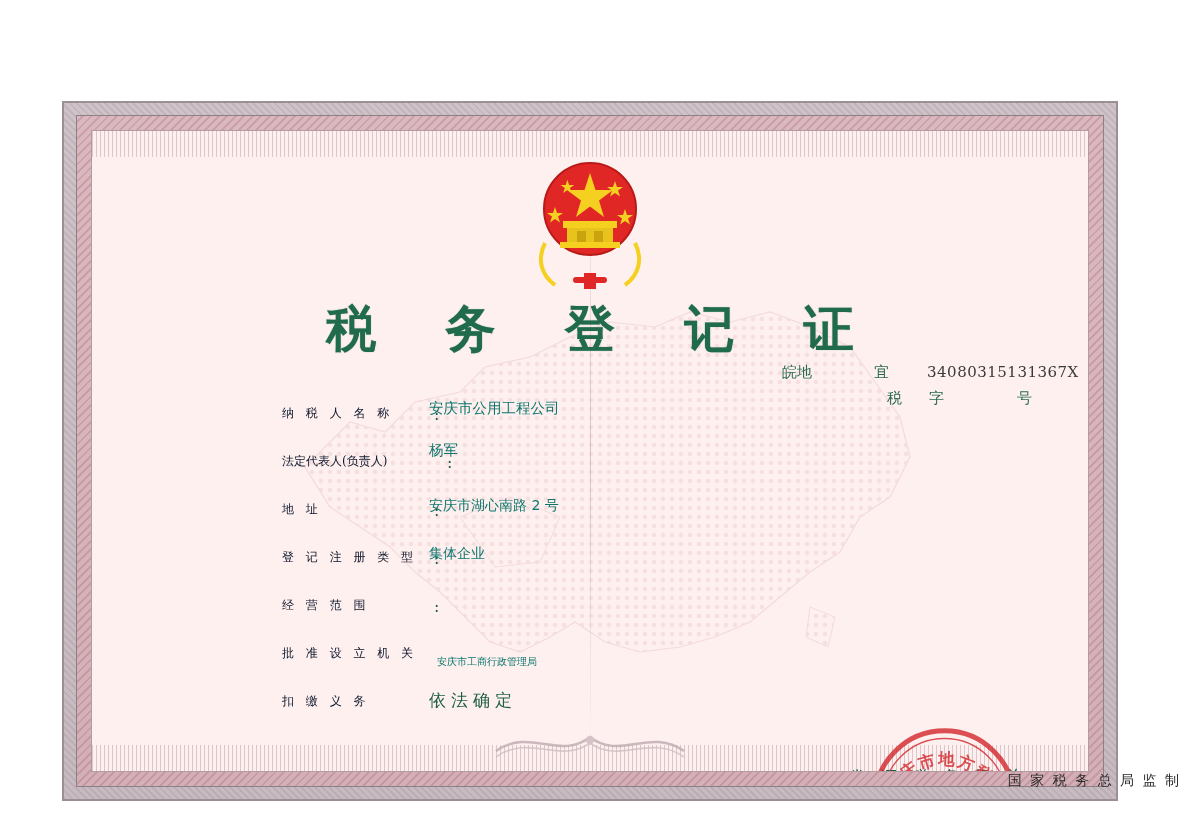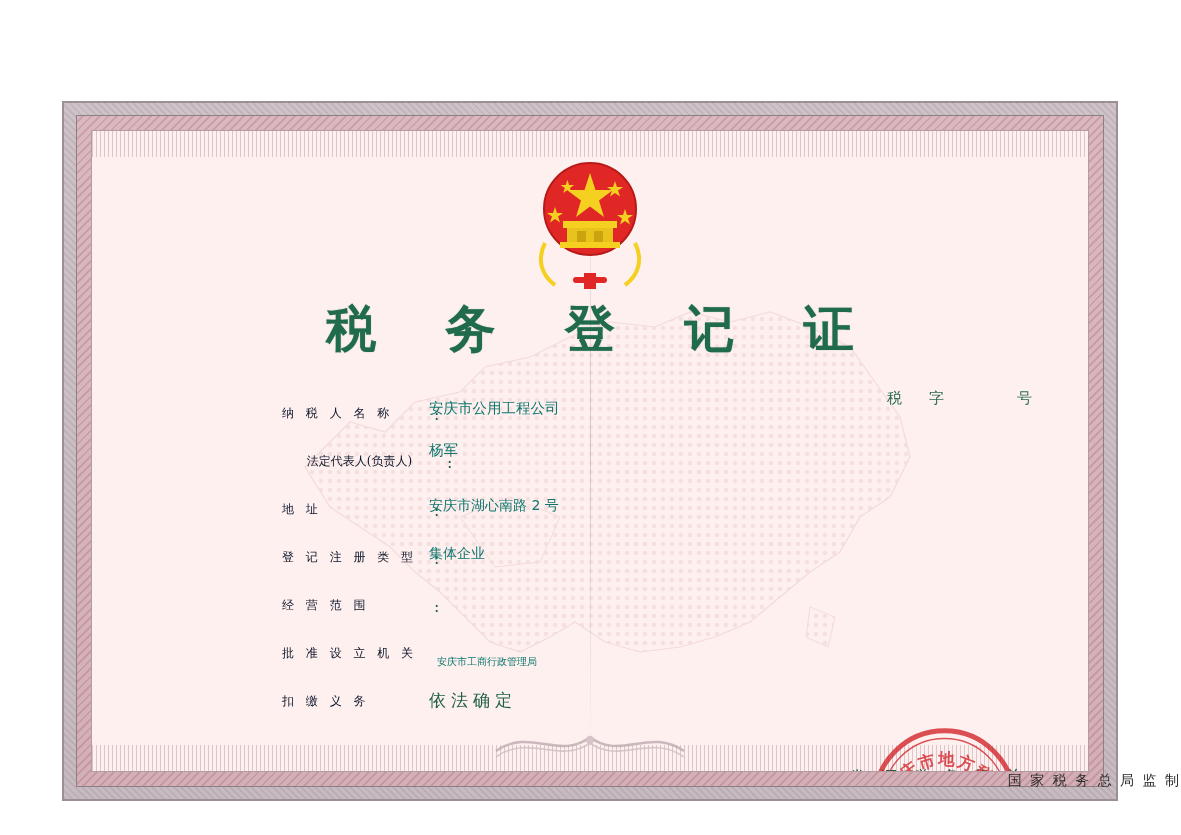--- a/index.html
+++ b/index.html
@@ -80,21 +80,21 @@
   .serial-row2 .t3{position:absolute;left:130px;}
 
   
   .fields{position:absolute;left:190px;top:268px;width:880px;}
   .row{position:relative;height:48px;}
   .label{
     position:absolute;left:0;top:6px;width:155px;
     font-family:"DejaVu Serif",serif;font-size:12px;color:#0f172a;
     letter-spacing:4px;white-space:nowrap;
   }
-  .label.wide{letter-spacing:0;text-align:center;}
+  .label.wide{letter-spacing:0;}
   .colon{
     position:absolute;left:152px;top:6px;
     font-family:"DejaVu Serif",serif;font-size:16px;color:#1f5f43;
   }
   .value{
     position:absolute;left:147px;top:2px;
     font-family:"DejaVu Sans",sans-serif;font-size:14px;color:#0f766e;
     white-space:nowrap;
   }
   .value.green-bold{color:#1f5f43;font-family:"DejaVu Serif",serif;font-size:17px;letter-spacing:5px;text-align:right;}
@@ -180,20 +180,25 @@
           <rect x="45" y="95" width="60" height="6" fill="#f5d020"></rect>
 
           <path d="M30,96 C22,112 26,128 40,138" fill="none" stroke="#f5d020" stroke-width="4"></path>
           <path d="M120,96 C128,112 124,128 110,138" fill="none" stroke="#f5d020" stroke-width="4"></path>
           <rect x="58" y="130" width="34" height="6" rx="3" fill="#e02726"></rect>
           <rect x="69" y="126" width="12" height="16" fill="#e02726"></rect>
         </svg>
 
         <div class="title">税 务 登 记 证</div>
 
+        <div class="serial-row">
+          <span class="s-prov">皖地</span>
+          <span class="s-city">宜</span>
+          <span class="s-num">34080315131367X</span>
+        </div>
 
         <div class="serial-row2">
           <span class="t1">税</span>
           <span class="t2">字</span>
           <span class="t3">号</span>
         </div>
 
         <div class="fields">
 
           <div class="row">

